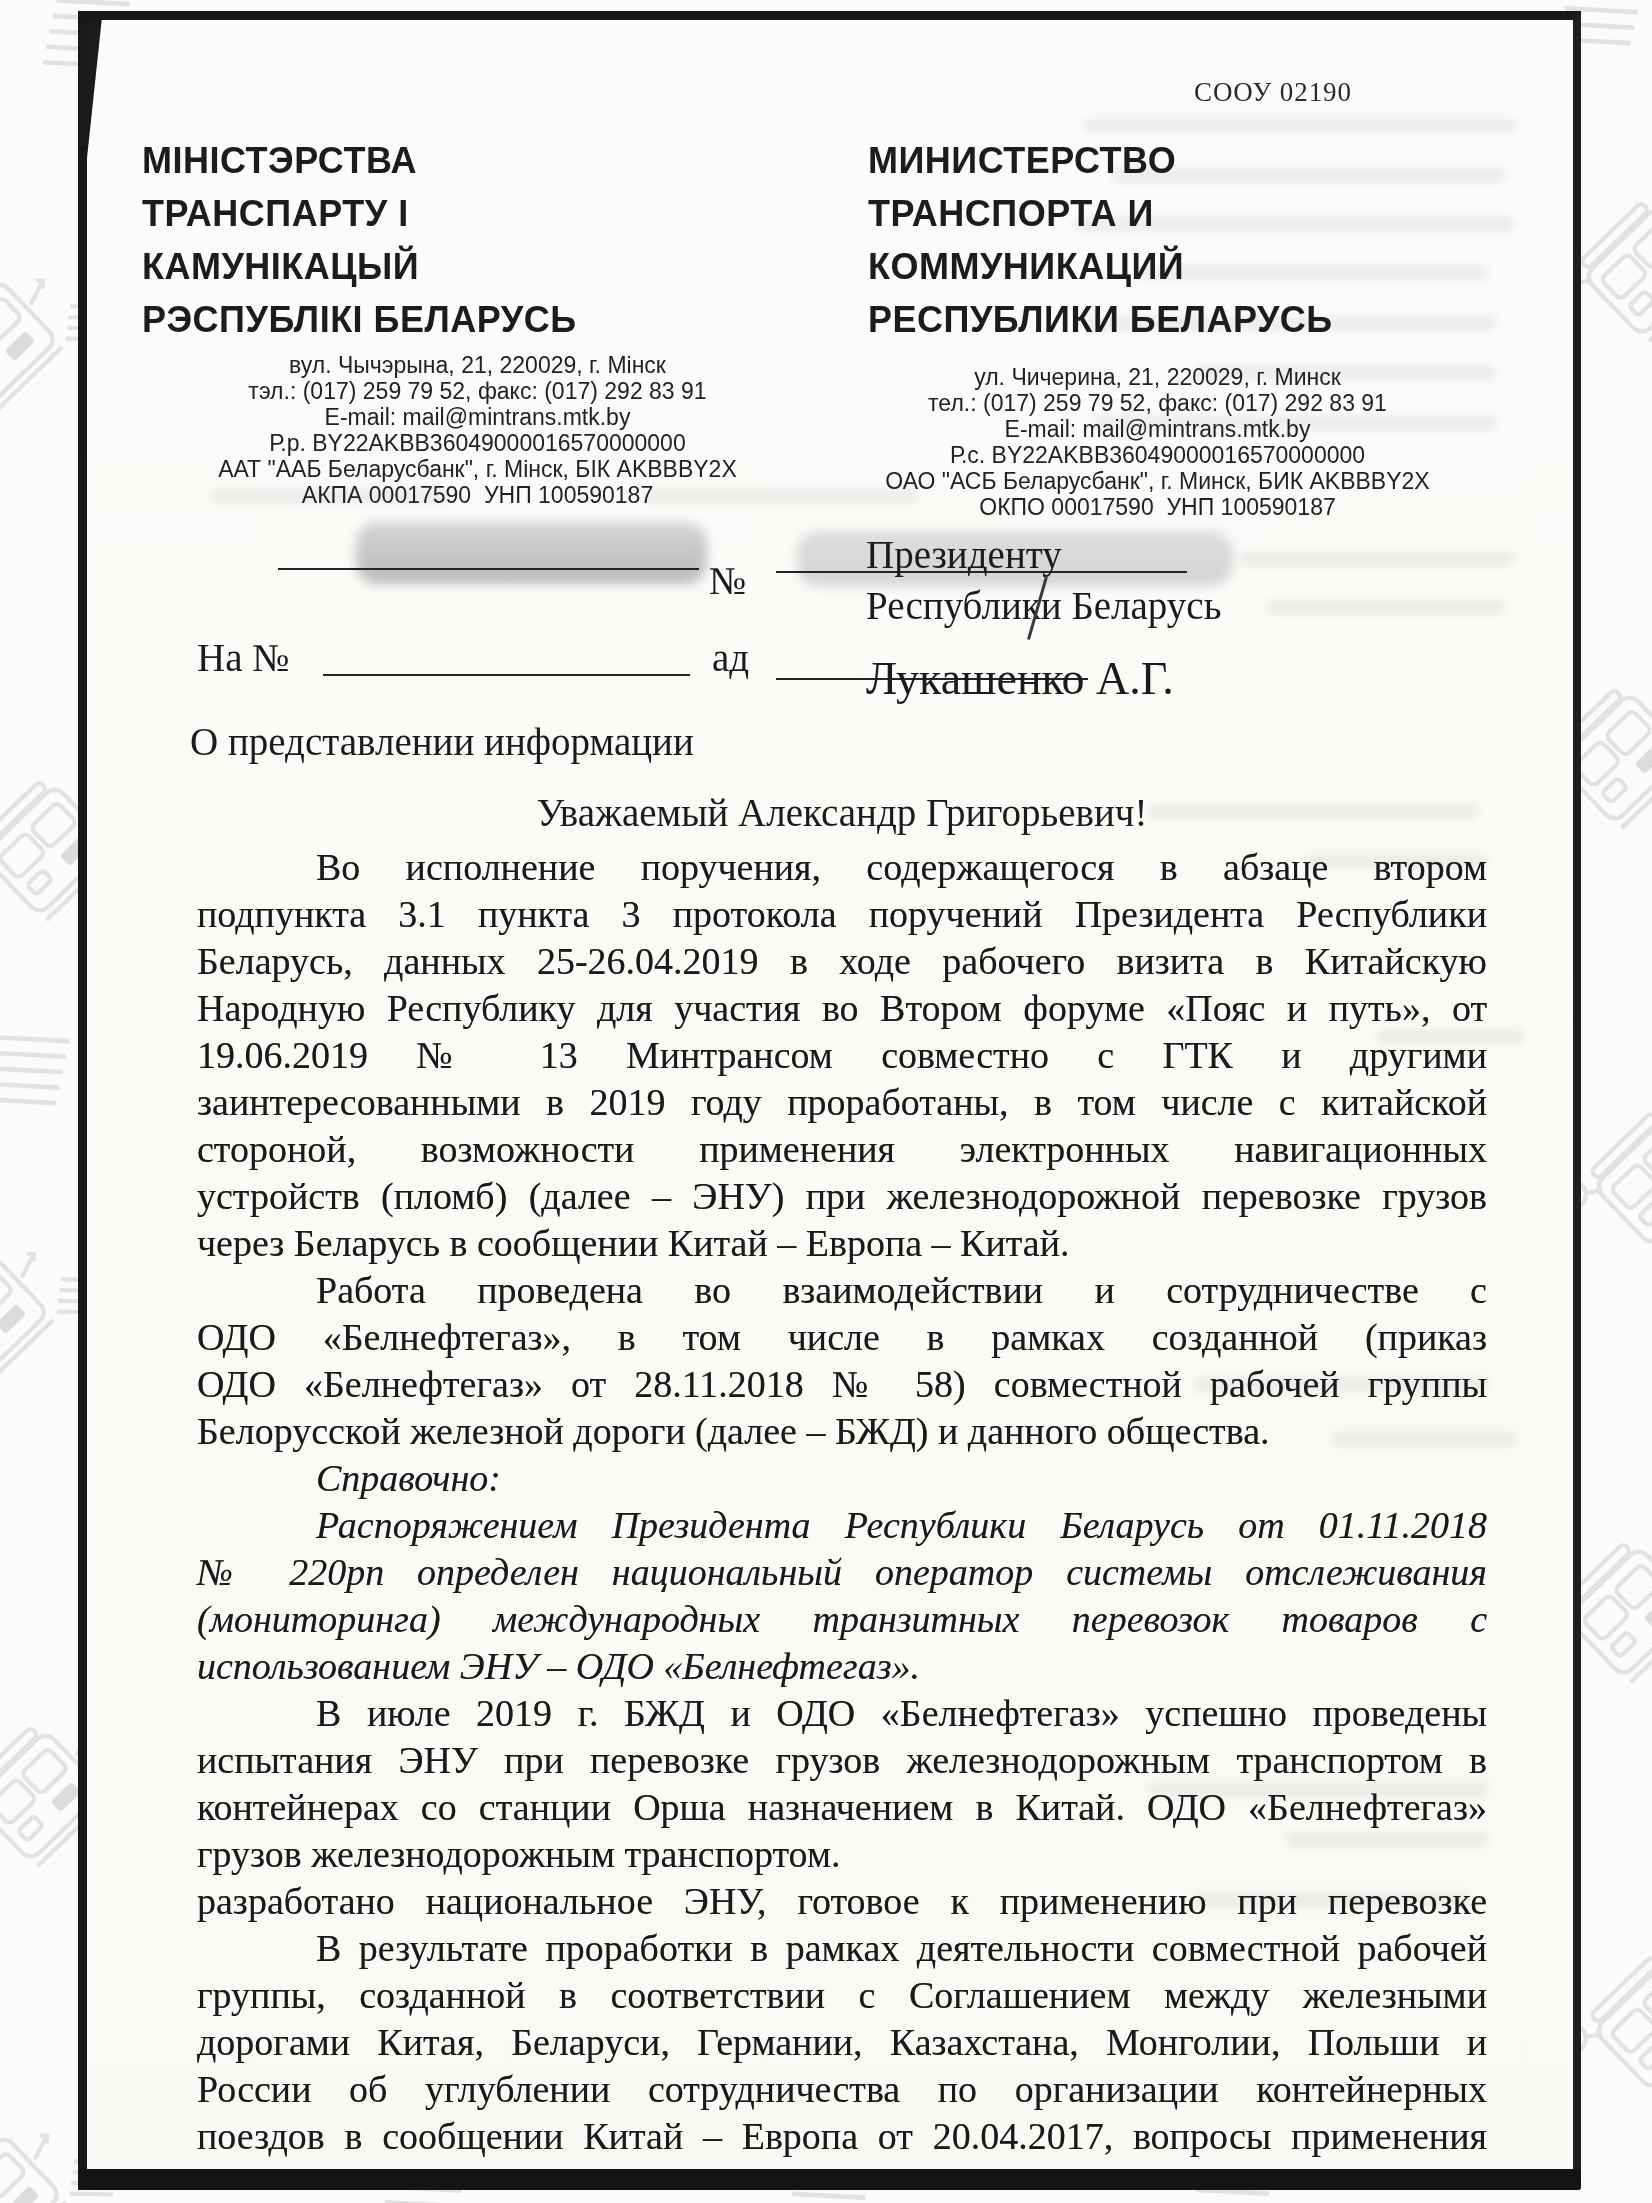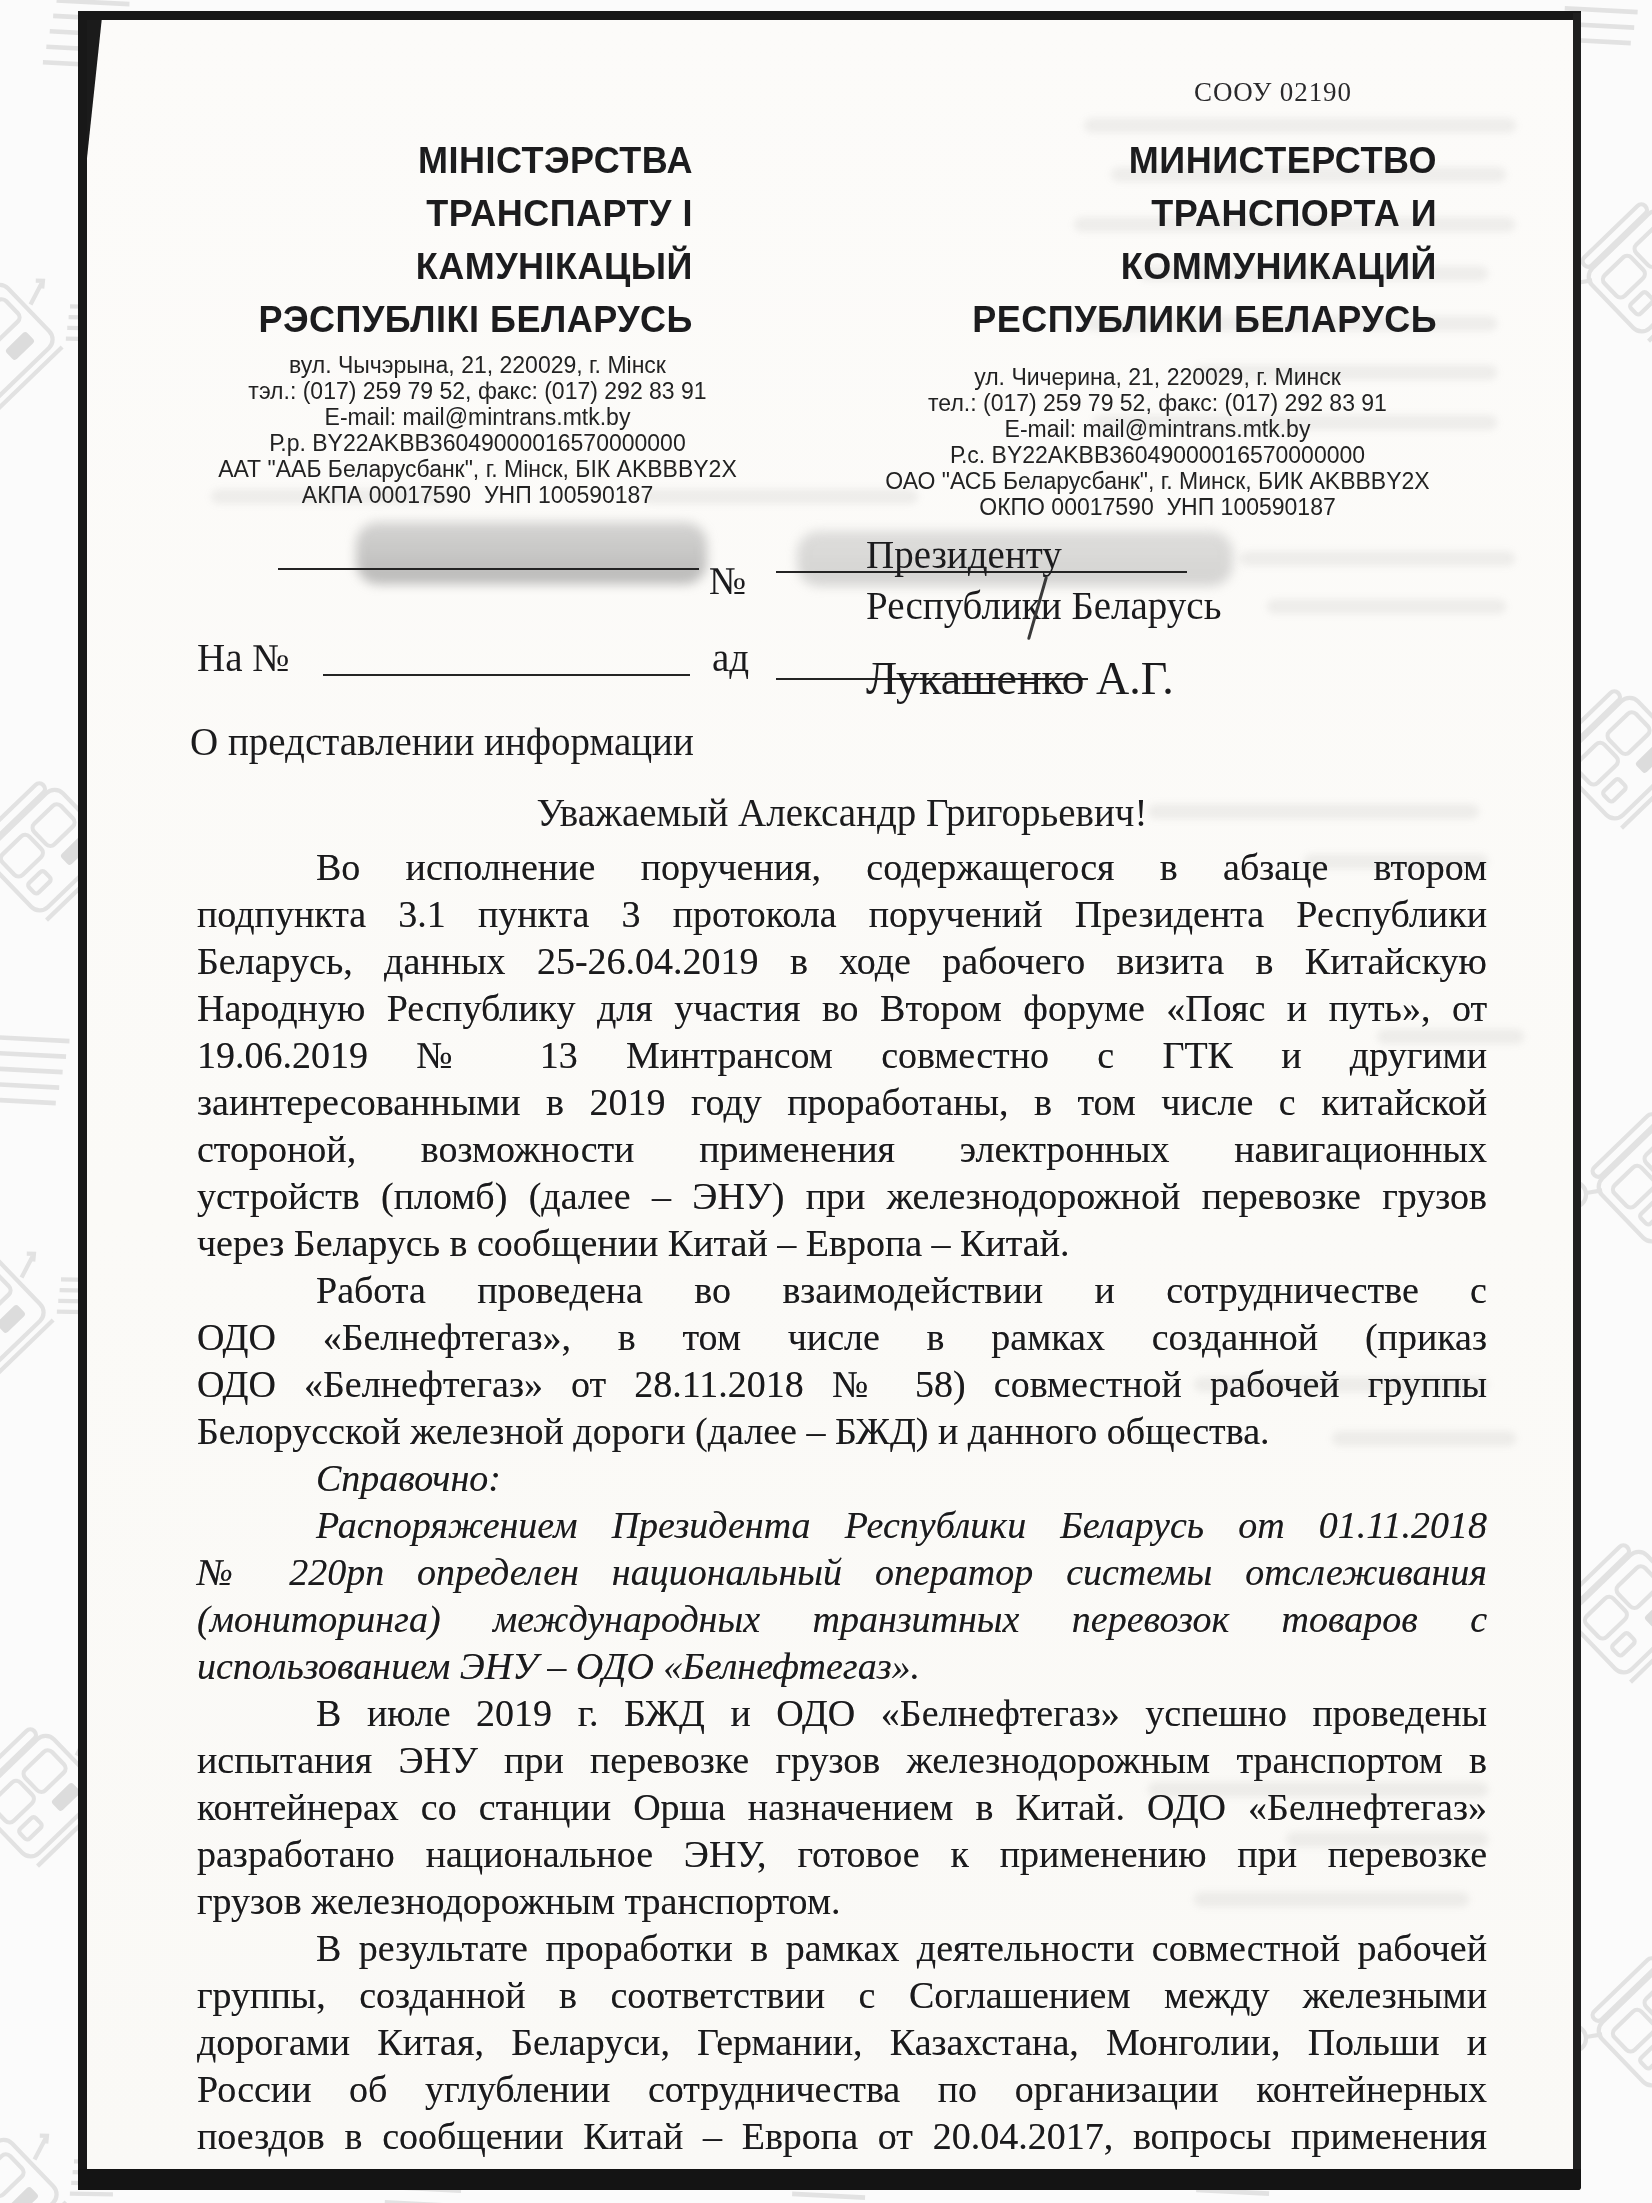--- a/index.html
+++ b/index.html
@@ -22,21 +22,21 @@
   .edge-bottom { left:78px;  top:2169px; width:1503px; height:21px; background:#141414;
                  border-radius:0 0 2.8px 2.8px; }
   .edge-wedge  { left:87px; top:20px; width:14.7px; height:138px; background:#1b1b1b;
                  clip-path:polygon(0 0,100% 0,0 100%); }
 
   
   .ghost { position:absolute; background:rgba(120,120,120,0.10); height:14.7px;
            border-radius:7.3px; filter:blur(3.7px); z-index:2; }
 
   
-  .lh-org { position:absolute; text-align:right;
+  .lh-org { position:absolute; text-align:left;
             font-family:"Liberation Sans","DejaVu Sans",sans-serif;
             font-weight:700; font-size:36px; line-height:53px; color:#1c1c1e;
             letter-spacing:0.5px; z-index:4; }
   .lh-addr { position:absolute; text-align:center;
              font-family:"Liberation Sans","DejaVu Sans",sans-serif;
              font-size:23px; line-height:26px; color:#222; z-index:4; }
   .doc-code { position:absolute; left:1194px; top:77px; font-size:27px; color:#2a2a2c;
               letter-spacing:0.9px; z-index:4; }
 
   
@@ -281,22 +281,22 @@
       <div class="para italic">
         <div class="bline ind">Распоряжением Президента Республики Беларусь от 01.11.2018</div>
         <div class="bline">№ 220рп определен национальный оператор системы отслеживания</div>
         <div class="bline">(мониторинга) международных транзитных перевозок товаров с</div>
         <div class="bline last">использованием ЭНУ – ОДО «Белнефтегаз».</div>
       </div>
       <div class="para">
         <div class="bline ind">В июле 2019 г. БЖД и ОДО «Белнефтегаз» успешно проведены</div>
         <div class="bline">испытания ЭНУ при перевозке грузов железнодорожным транспортом в</div>
         <div class="bline">контейнерах со станции Орша назначением в Китай. ОДО «Белнефтегаз»</div>
+        <div class="bline last">грузов железнодорожным транспортом.</div>
         <div class="bline">разработано национальное ЭНУ, готовое к применению при перевозке</div>
-        <div class="bline last">грузов железнодорожным транспортом.</div>
       </div>
       <div class="para">
         <div class="bline ind">В результате проработки в рамках деятельности совместной рабочей</div>
         <div class="bline">группы, созданной в соответствии с Соглашением между железными</div>
         <div class="bline">дорогами Китая, Беларуси, Германии, Казахстана, Монголии, Польши и</div>
         <div class="bline">России об углублении сотрудничества по организации контейнерных</div>
         <div class="bline">поездов в сообщении Китай – Европа от 20.04.2017, вопросы применения</div>
       </div>
     </div>
 

